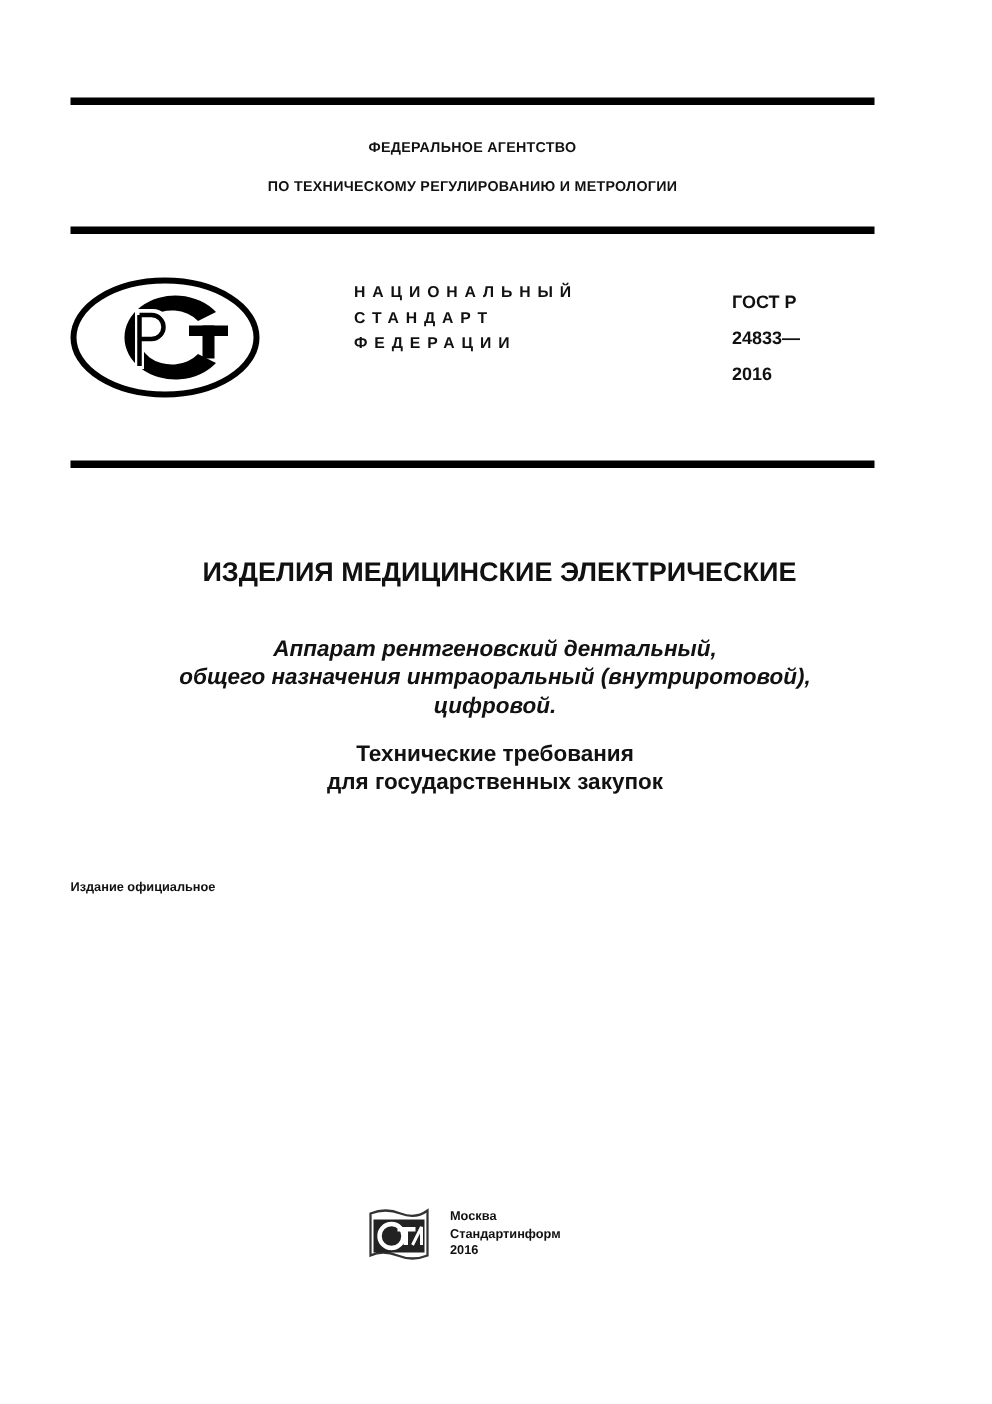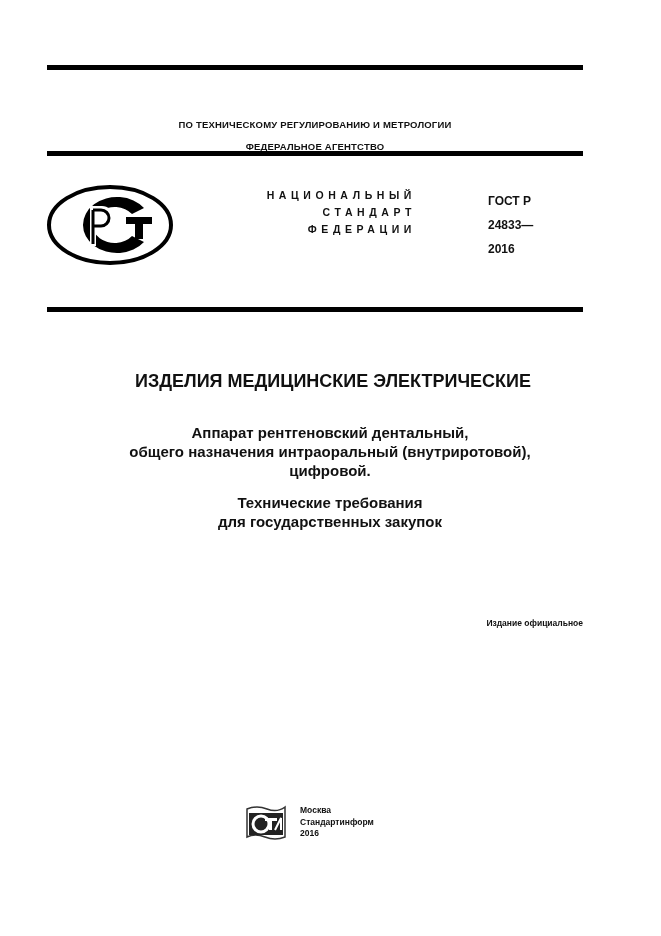--- a/index.html
+++ b/index.html
@@ -2,30 +2,30 @@
 <html><head>
   <meta charset="utf-8">
   <style>
     html, body { margin: 0; padding: 0; background: #ffffff; }
     body { width: 661px; height: 936px; position: relative; overflow: hidden; font-family: "Liberation Sans", sans-serif; color: #111; }
     .rule { position: absolute; left: 47px; width: 536px; background: #000; }
     .r1 { top: 65px; height: 5px; }
     .r2 { top: 151px; height: 5px; }
     .r3 { top: 307px; height: 5px; }
     .agency { position: absolute; left: 47px; width: 536px; text-align: center; font-weight: bold; font-size: 9.5px; letter-spacing: 0.2px; }
-    .ag1 { top: 93px; margin-top: 48px; }
+    .ag1 { top: 93px; }
     .ag2 { top: 119px; }
     .logo { position: absolute; left: 46px; top: 184px; width: 128px; height: 82px; }
-    .natstd { position: absolute; left: 236px; top: 187px; width: 180px; text-align: right; font-weight: bold; font-size: 10.5px; letter-spacing: 4.6px; line-height: 17px; }
+    .natstd { position: absolute; left: 236px; top: 187px; width: 180px; text-align: left; font-weight: bold; font-size: 10.5px; letter-spacing: 4.6px; line-height: 17px; }
     .gost { position: absolute; left: 488px; top: 189px; font-weight: bold; font-size: 12px; line-height: 24px; }
     .title { position: absolute; left: 65px; width: 536px; top: 371px; text-align: center; font-weight: bold; font-size: 18px; }
     .sub { position: absolute; left: 30px; width: 600px; text-align: center; font-weight: bold; font-size: 15px; line-height: 19px; }
-    .sub1 { top: 423px; }
+    .sub1 { top: 423px; font-style: italic; }
     .sub2 { top: 493px; }
-    .edition { position: absolute; left: 47px; width: 536px; top: 618px; text-align: right; font-weight: bold; font-size: 8.5px; }
+    .edition { position: absolute; left: 47px; width: 536px; top: 586px; text-align: left; font-weight: bold; font-size: 8.5px; }
     .pub-logo { position: absolute; left: 245px; top: 803px; width: 42px; height: 38px; }
     .pub { position: absolute; left: 300px; top: 805px; width: 110px; font-weight: bold; font-size: 8.5px; line-height: 11.5px; }
   </style>
 </head>
 <body>
 
 <div class="rule r1"></div>
 <div class="agency ag1">ФЕДЕРАЛЬНОЕ АГЕНТСТВО</div>
 <div class="agency ag2">ПО ТЕХНИЧЕСКОМУ РЕГУЛИРОВАНИЮ И МЕТРОЛОГИИ</div>
 <div class="rule r2"></div>

